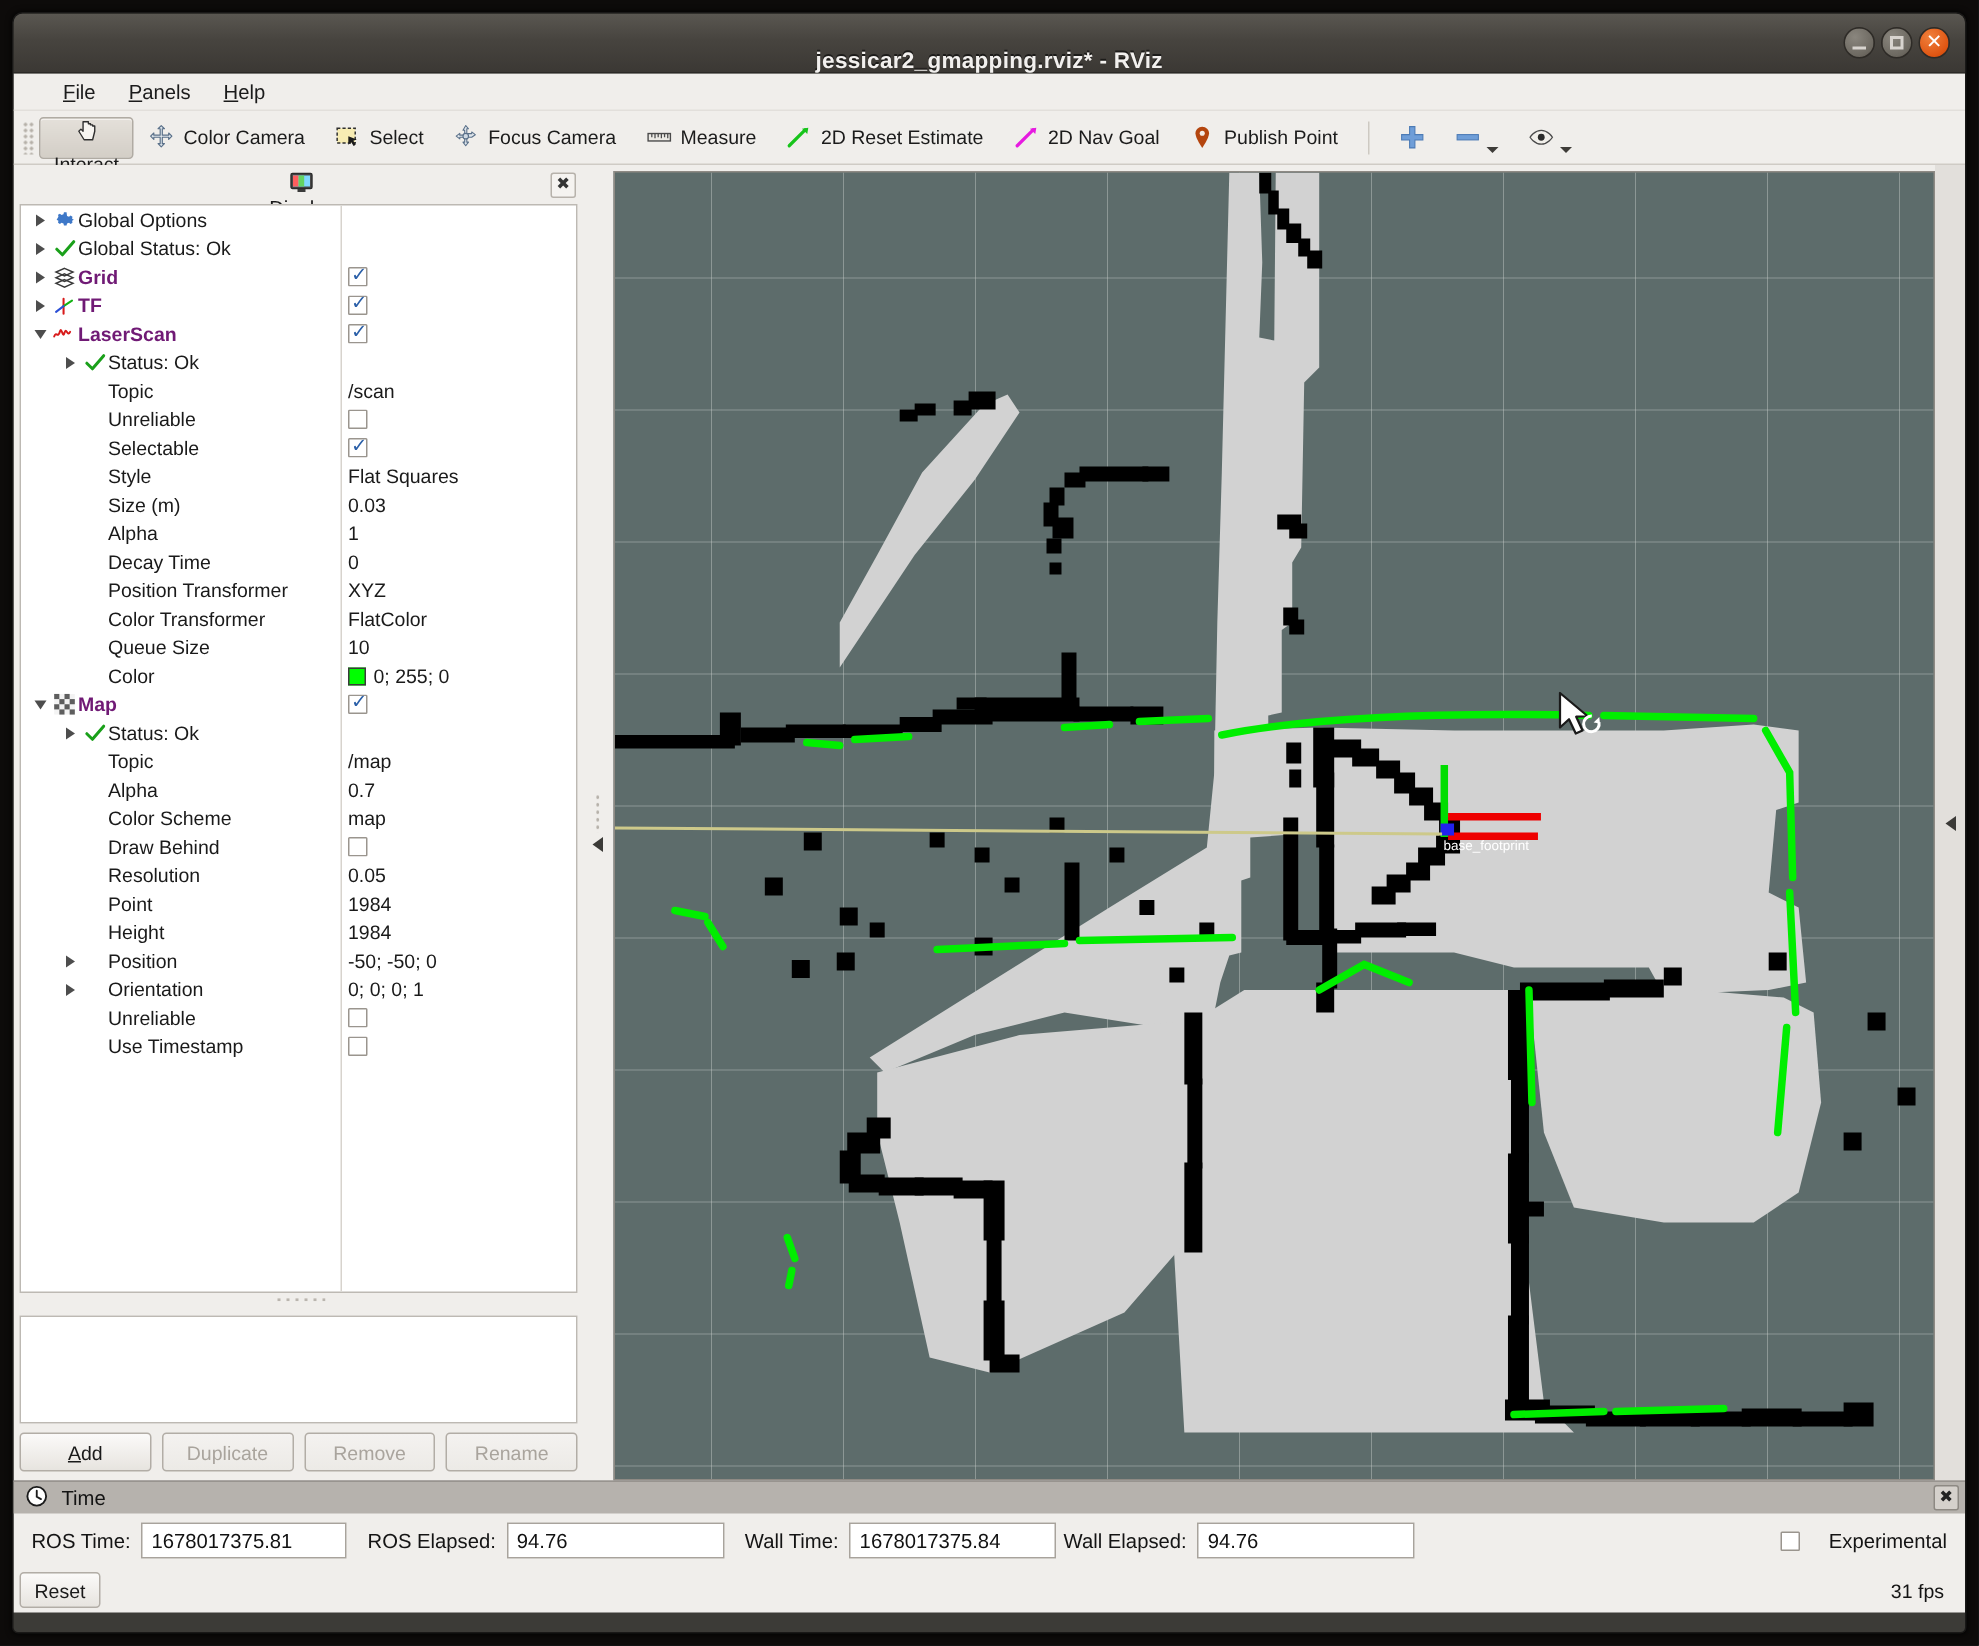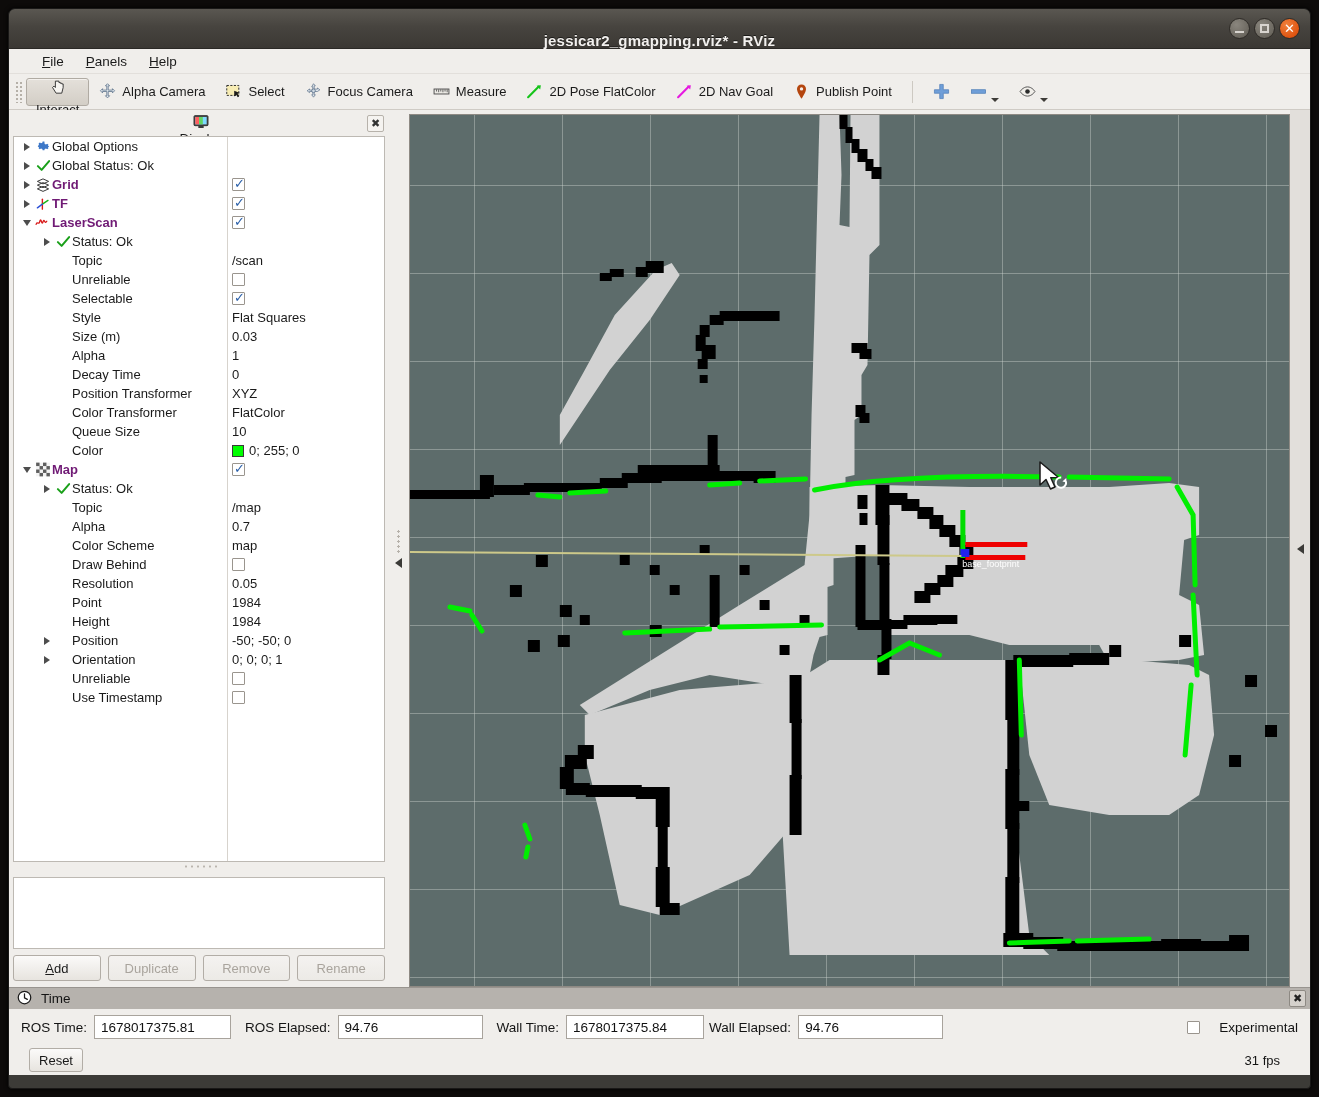--- a/index.html
+++ b/index.html
@@ -261,21 +261,21 @@
   }
   .tf-label { margin-right: 7px; white-space: nowrap; }
   .tf-input {
     height: 24px; border: 1px solid #a8a39c; background: #fff;
     font-size: 13.5px; color: #111;
     padding: 0 6px; display: flex; align-items: center;
     font-family: "Liberation Sans", sans-serif;
   }
   .exp-wrap { margin-left: auto; display: flex; align-items: center; gap: 19px; }
   .lastrow {
-    height: 30px; display: flex; align-items: center; padding: 0 20px;
+    height: 30px; display: flex; align-items: center; padding: 0 4px;
   }
   .reset-btn {
     width: 54px; height: 24px; font-size: 13px;
     border: 1px solid #b2ada6; border-radius: 3px;
     background: linear-gradient(to bottom,#fbfaf9,#e7e4df);
     display: flex; align-items: center; justify-content: center; color: #1a1a1a;
   }
   .fps { margin-left: auto; font-size: 13px; color: #141414; padding-right: 10px; }
 
   
@@ -319,21 +319,21 @@
       </span>
       <span>Interact</span>
     </div>
 
     <div class="tbtn">
       <span class="tb-ico">
         <svg class="icon-svg" width="17" height="17" viewBox="0 0 24 24">
           <path d="M12 1l3 3h-2v6h6V8l3 3-3 3v-2h-6v6h2l-3 3-3-3h2v-6H5v2l-3-3 3-3v2h6V4H9z" fill="#dfe6ec" stroke="#5a7089" stroke-width="1.1" stroke-linejoin="round"></path>
         </svg>
       </span>
-      <span>Alpha Camera</span>
+      <span>Color Camera</span>
     </div>
 
     <div class="tbtn">
       <span class="tb-ico">
         <svg class="icon-svg" width="17" height="17" viewBox="0 0 24 24">
           <rect x="2.5" y="3.5" width="17" height="14" fill="#f7ecb3" stroke="#2f2f2f" stroke-width="1.4" stroke-dasharray="3 2"></rect>
           <path d="M13 11l8 3-3.3 1.3L20 19l-2 1.2-2.2-3.5L13 19z" fill="#1b1b1b"></path>
         </svg>
       </span>
       <span>Select</span>
@@ -359,21 +359,21 @@
       <span>Measure</span>
     </div>
 
     <div class="tbtn">
       <span class="tb-ico">
         <svg class="icon-svg" width="17" height="17" viewBox="0 0 24 24">
           <path d="M3 20L18 5" stroke="#17c41b" stroke-width="3" stroke-linecap="round"></path>
           <path d="M21 3l-1 6-5-5z" fill="#17c41b"></path>
         </svg>
       </span>
-      <span>2D Pose FlatColor</span>
+      <span>2D Reset Estimate</span>
     </div>
 
     <div class="tbtn">
       <span class="tb-ico">
         <svg class="icon-svg" width="17" height="17" viewBox="0 0 24 24">
           <path d="M3 20L18 5" stroke="#e61ae0" stroke-width="3" stroke-linecap="round"></path>
           <path d="M21 3l-1 6-5-5z" fill="#e61ae0"></path>
         </svg>
       </span>
       <span>2D Nav Goal</span>

